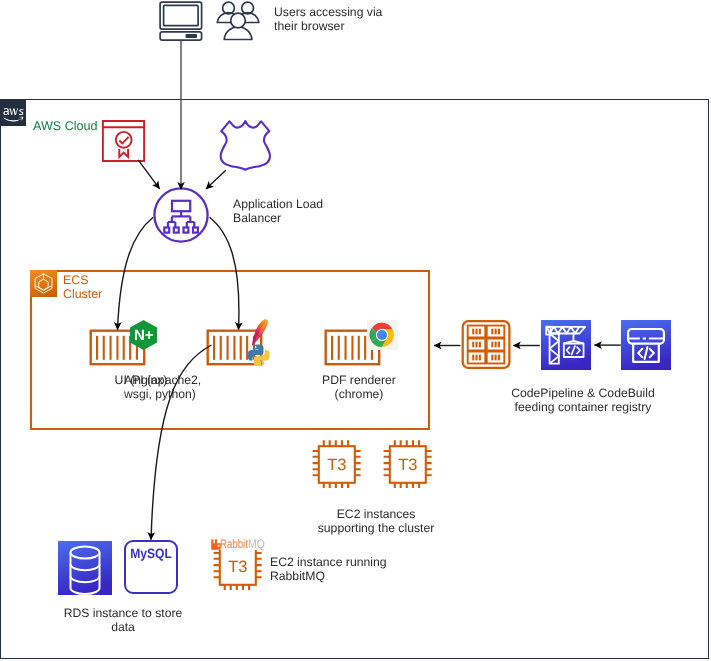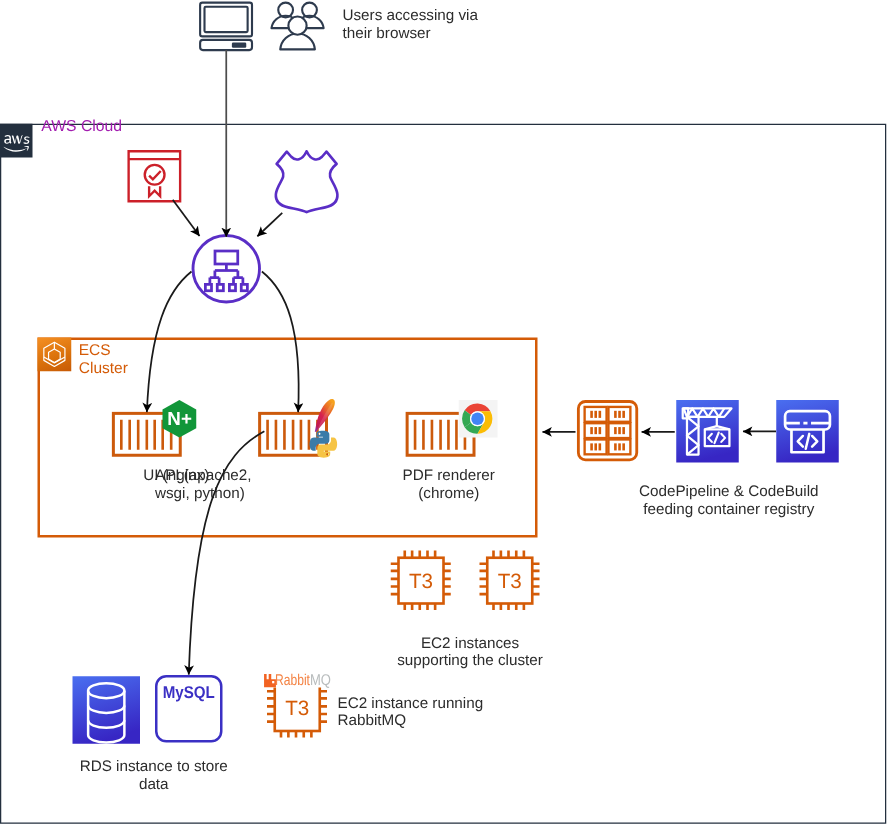--- a/index.html
+++ b/index.html
@@ -43,21 +43,21 @@
   <div class="abs" style="left:0px;top:99px;width:709px;height:560px;border:1px solid #232f3e;box-sizing:border-box;"></div>
   <div class="abs" style="left:0px;top:99px;width:26px;height:27px;background:#232f3e;">
     <svg width="26" height="27" viewBox="-3 -3 33 31">
       <g fill="#ffffff">
         <path d="M8.1 13.2c0 .3 0 .55.1.73.08.18.19.38.33.6.05.08.07.15.07.22 0 .1-.06.19-.18.28l-.6.4a.46.46 0 0 1-.25.09c-.1 0-.19-.05-.28-.13a2.9 2.9 0 0 1-.34-.44 7.3 7.3 0 0 1-.29-.55c-.74.87-1.67 1.3-2.79 1.3-.8 0-1.43-.22-1.9-.68-.46-.46-.7-1.07-.7-1.83 0-.81.29-1.47.87-1.96.58-.5 1.35-.75 2.33-.75.32 0 .65.03 1 .08.35.05.71.12 1.09.2v-.69c0-.72-.15-1.22-.44-1.51-.3-.29-.81-.43-1.54-.43-.33 0-.67.04-1.02.12-.35.08-.69.18-1.02.31a2.7 2.7 0 0 1-.33.12.58.58 0 0 1-.15.03c-.13 0-.2-.1-.2-.29v-.46c0-.15.02-.26.06-.33a.7.7 0 0 1 .25-.2c.33-.17.73-.31 1.19-.42a5.73 5.73 0 0 1 1.47-.18c1.12 0 1.94.25 2.47.76.52.51.78 1.29.78 2.33v3.07zM4.3 14.63c.31 0 .63-.06.97-.17.34-.11.64-.32.89-.6.15-.18.26-.38.32-.6.06-.23.1-.5.1-.82v-.4c-.28-.06-.57-.12-.88-.15a7.2 7.2 0 0 0-.9-.06c-.64 0-1.11.13-1.42.38-.31.26-.47.62-.47 1.1 0 .44.12.78.35 1 .23.22.57.32 1.04.32zm7.52 1.01c-.17 0-.29-.03-.36-.1-.08-.05-.14-.18-.2-.36L9.07 7.94a1.6 1.6 0 0 1-.08-.37c0-.15.07-.23.22-.23h.93c.18 0 .3.03.37.1.08.06.13.18.19.36l1.56 6.18 1.45-6.18c.05-.18.1-.3.18-.36a.65.65 0 0 1 .38-.1h.76c.18 0 .3.03.38.1.07.06.13.18.17.36l1.47 6.25L18.65 7.8c.06-.18.12-.3.19-.36a.62.62 0 0 1 .37-.1h.88c.15 0 .23.08.23.23 0 .05 0 .09-.2.14 0 .05-.2.12-.5.22l-2.27 7.25c-.5.18-.12.3-.2.36a.6.6 0 0 1-.35.1h-.82c-.18 0-.3-.03-.38-.1-.07-.07-.13-.19-.17-.37l-1.45-6.02-1.43 6.01c-.5.18-.1.3-.18.37a.6.6 0 0 1-.38.1h-.82zm12.03.25a6.4 6.4 0 0 1-1.47-.17c-.48-.11-.85-.24-1.1-.38a.69.69 0 0 1-.3-.27.67.67 0 0 1-.05-.27v-.48c0-.2.07-.29.21-.29.06 0 .11 0 .17.03l.22.1c.3.13.62.24.97.31.35.07.7.11 1.05.11.55 0 .99-.1 1.29-.29.3-.19.46-.47.46-.83a.75.75 0 0 0-.21-.54c-.14-.15-.4-.28-.79-.4l-1.13-.36c-.57-.18-.99-.44-1.25-.79a1.85 1.85 0 0 1-.39-1.12c0-.32.07-.61.21-.86.14-.25.33-.47.56-.64.23-.18.5-.31.8-.4a3.4 3.4 0 0 1 .98-.13c.17 0 .35.01.52.03l.52.08.46.11c.14.05.25.1.33.14.11.07.19.13.24.2a.43.43 0 0 1 .7.27v.44c0 .2-.7.3-.21.3a.95.95 0 0 1-.35-.11 4.2 4.2 0 0 0-1.76-.36c-.5 0-.9.08-1.17.25-.28.16-.42.42-.42.78 0 .22.08.4.23.56.16.15.45.3.87.43l1.1.35c.57.18.98.43 1.22.75.24.32.36.69.36 1.1 0 .33-.7.63-.2.9a2.1 2.1 0 0 1-.57.68c-.24.19-.53.33-.87.43-.35.11-.72.16-1.12.16z"></path>
         <path d="M23.8 20.6c-2.9 2.13-7.1 3.27-10.72 3.27A19.5 19.5 0 0 1 .9 19.25c-.27-.24-.03-.57.3-.39a26.4 26.4 0 0 0 13.16 3.49 26.3 26.3 0 0 0 10.04-2.05c.5-.21.92.33.43.7z"></path>
         <path d="M25 19.2c-.37-.48-2.45-.23-3.39-.11-.28.03-.32-.21-.07-.39 1.66-1.16 4.37-.83 4.69-.44.32.4-.08 3.1-1.64 4.4-.24.2-.47.1-.36-.17.35-.89 1.14-2.88.77-3.3z"></path>
       </g>
     </svg>
   </div>
-  <div class="lbl" style="left:33px;top:94px;font-size:12.6px;color:#a21caf;">AWS Cloud</div>
+  <div class="lbl" style="left:33px;top:119px;font-size:12.6px;color:#15803d;">AWS Cloud</div>
 
   <svg class="abs" style="left:100px;top:118px;" width="46" height="44" viewBox="0 0 46 44">
     <g fill="none" stroke="#cc2029" stroke-width="1.9">
       <path d="M2.9 3.0 H44.1 V43.0 H2.9 Z"></path>
       <path d="M2.9 9.3 H44.1"></path>
     </g>
     <g fill="none" stroke="#cc2029" stroke-width="1.9" stroke-linecap="butt" stroke-linejoin="miter">
       <circle cx="23.7" cy="21.8" r="7.9"></circle>
       <path d="M19.3 22.5 L22.3 25.5 L28.6 18.8"></path>
       <path d="M19.3 31.0 V39.0 L23.7 34.6 L28.1 39.0 V31.0"></path>
@@ -76,20 +76,22 @@
       <path d="M18.9 29.4 H37.3"></path>
       <path d="M18.9 29.4 V35.0 M37.3 29.4 V35.0"></path>
       <path d="M14.9 35.0 H22.3 M33.8 35.0 H41.3"></path>
       <path d="M14.9 35.0 V40.5 M22.3 35.0 V40.5 M33.8 35.0 V40.5 M41.3 35.0 V40.5"></path>
       <rect x="11.3" y="40.5" width="4.9" height="5.1"></rect>
       <rect x="20.8" y="40.5" width="4.9" height="5.1"></rect>
       <rect x="30.5" y="40.5" width="4.9" height="5.1"></rect>
       <rect x="40.0" y="40.5" width="4.9" height="5.1"></rect>
     </g>
   </svg>
+  <div class="lbl" style="left:233px;top:197px;">Application Load
+Balancer</div>
 
   <div class="abs" style="left:30px;top:270px;width:400px;height:160px;border:2px solid #d45b07;box-sizing:border-box;"></div>
   <div class="abs" style="left:30px;top:270px;width:27px;height:27px;background:linear-gradient(160deg,#f59023 0%,#d9700a 60%,#c75a06 100%);">
     <svg width="27" height="27" viewBox="0 0 40 40">
       <g fill="none" stroke="#ffffff" stroke-width="1.4" stroke-linejoin="round">
         <path d="M20 5.5 L32.5 12.7 L32.5 27.1 L20 34.3 L7.5 27.1 L7.5 12.7 Z"></path>
         <path d="M20 13.6 L26.9 17.6 L26.9 25.6 L20 29.6 L13.1 25.6 L13.1 17.6 Z"></path>
         <path d="M20 5.5 L20 13.6"></path>
         <path d="M32.5 23.0 L20 30.2 L7.5 23.0"></path>
       </g>

